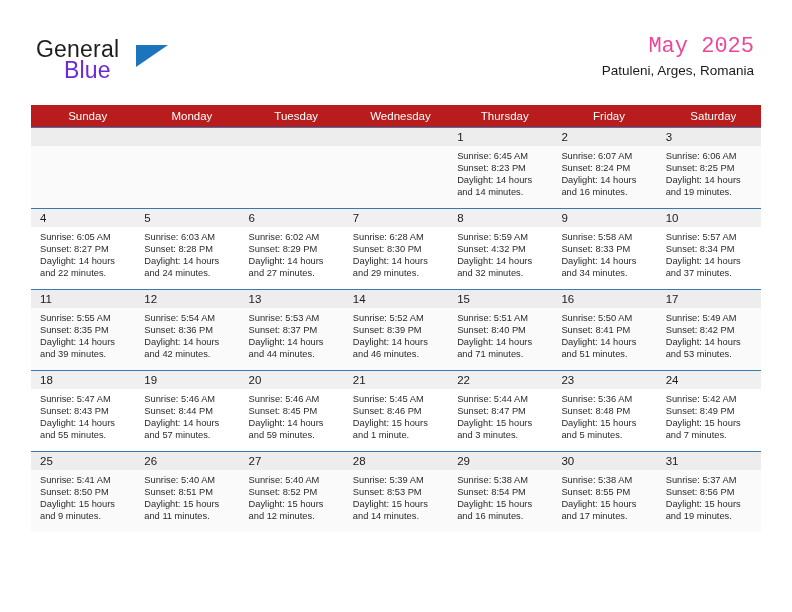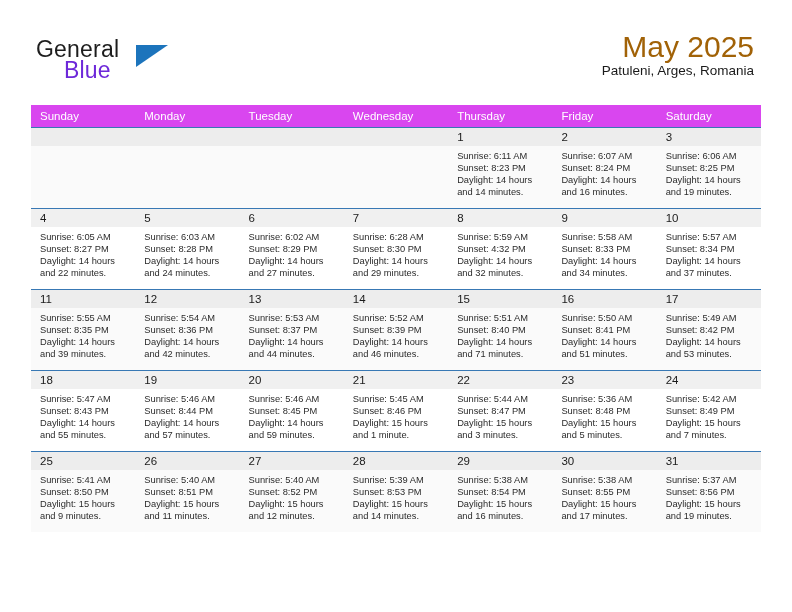--- a/index.html
+++ b/index.html
@@ -62,46 +62,47 @@
     border-left: 32px solid #1c74bc;
     border-bottom: 22px solid transparent;
   }
   .title-block {
     position: absolute;
     right: 38px;
     top: 32px;
     text-align: right;
   }
   .cal-title {
-    font-size: 30px;
-    color: #a16207;
+    font-size: 22px;
+    color: #ec4899;
     line-height: 30px;
     white-space: nowrap;
+    font-family: Liberation Mono, monospace;
   }
   .cal-subtitle {
     font-size: 13.5px;
     color: #1a1a1a;
     line-height: 18px;
     white-space: nowrap;
   }
   
   .calendar {
     position: absolute;
     left: 31px;
     top: 105px;
     width: 730px;
     border-collapse: collapse;
     table-layout: fixed;
   }
   .calendar th {
-    background: #d946ef;
+    background: #b91c1c;
     color: #ffffff;
     font-size: 11.5px;
     font-weight: normal;
-    text-align: left;
+    text-align: center;
     padding: 5px 0 5px 9px;
     height: 11px;
     border: none;
   }
   .calendar td {
     vertical-align: top;
     width: 104.28px;
     height: 80px;
     padding: 0;
     border: none;
@@ -207,21 +208,21 @@
                 <div></div>
                 <div></div>
                 <div></div>
               </div>
             </div>
           </td>
           <td>
             <div class="cell-inner">
               <div class="daynum-bar">1</div>
               <div class="cell-body">
-                <div>Sunrise: 6:11 AM</div>
+                <div>Sunrise: 6:45 AM</div>
                 <div>Sunset: 8:23 PM</div>
                 <div>Daylight: 14 hours</div>
                 <div>and 14 minutes.</div>
               </div>
             </div>
           </td>
           <td>
             <div class="cell-inner">
               <div class="daynum-bar">2</div>
               <div class="cell-body">

